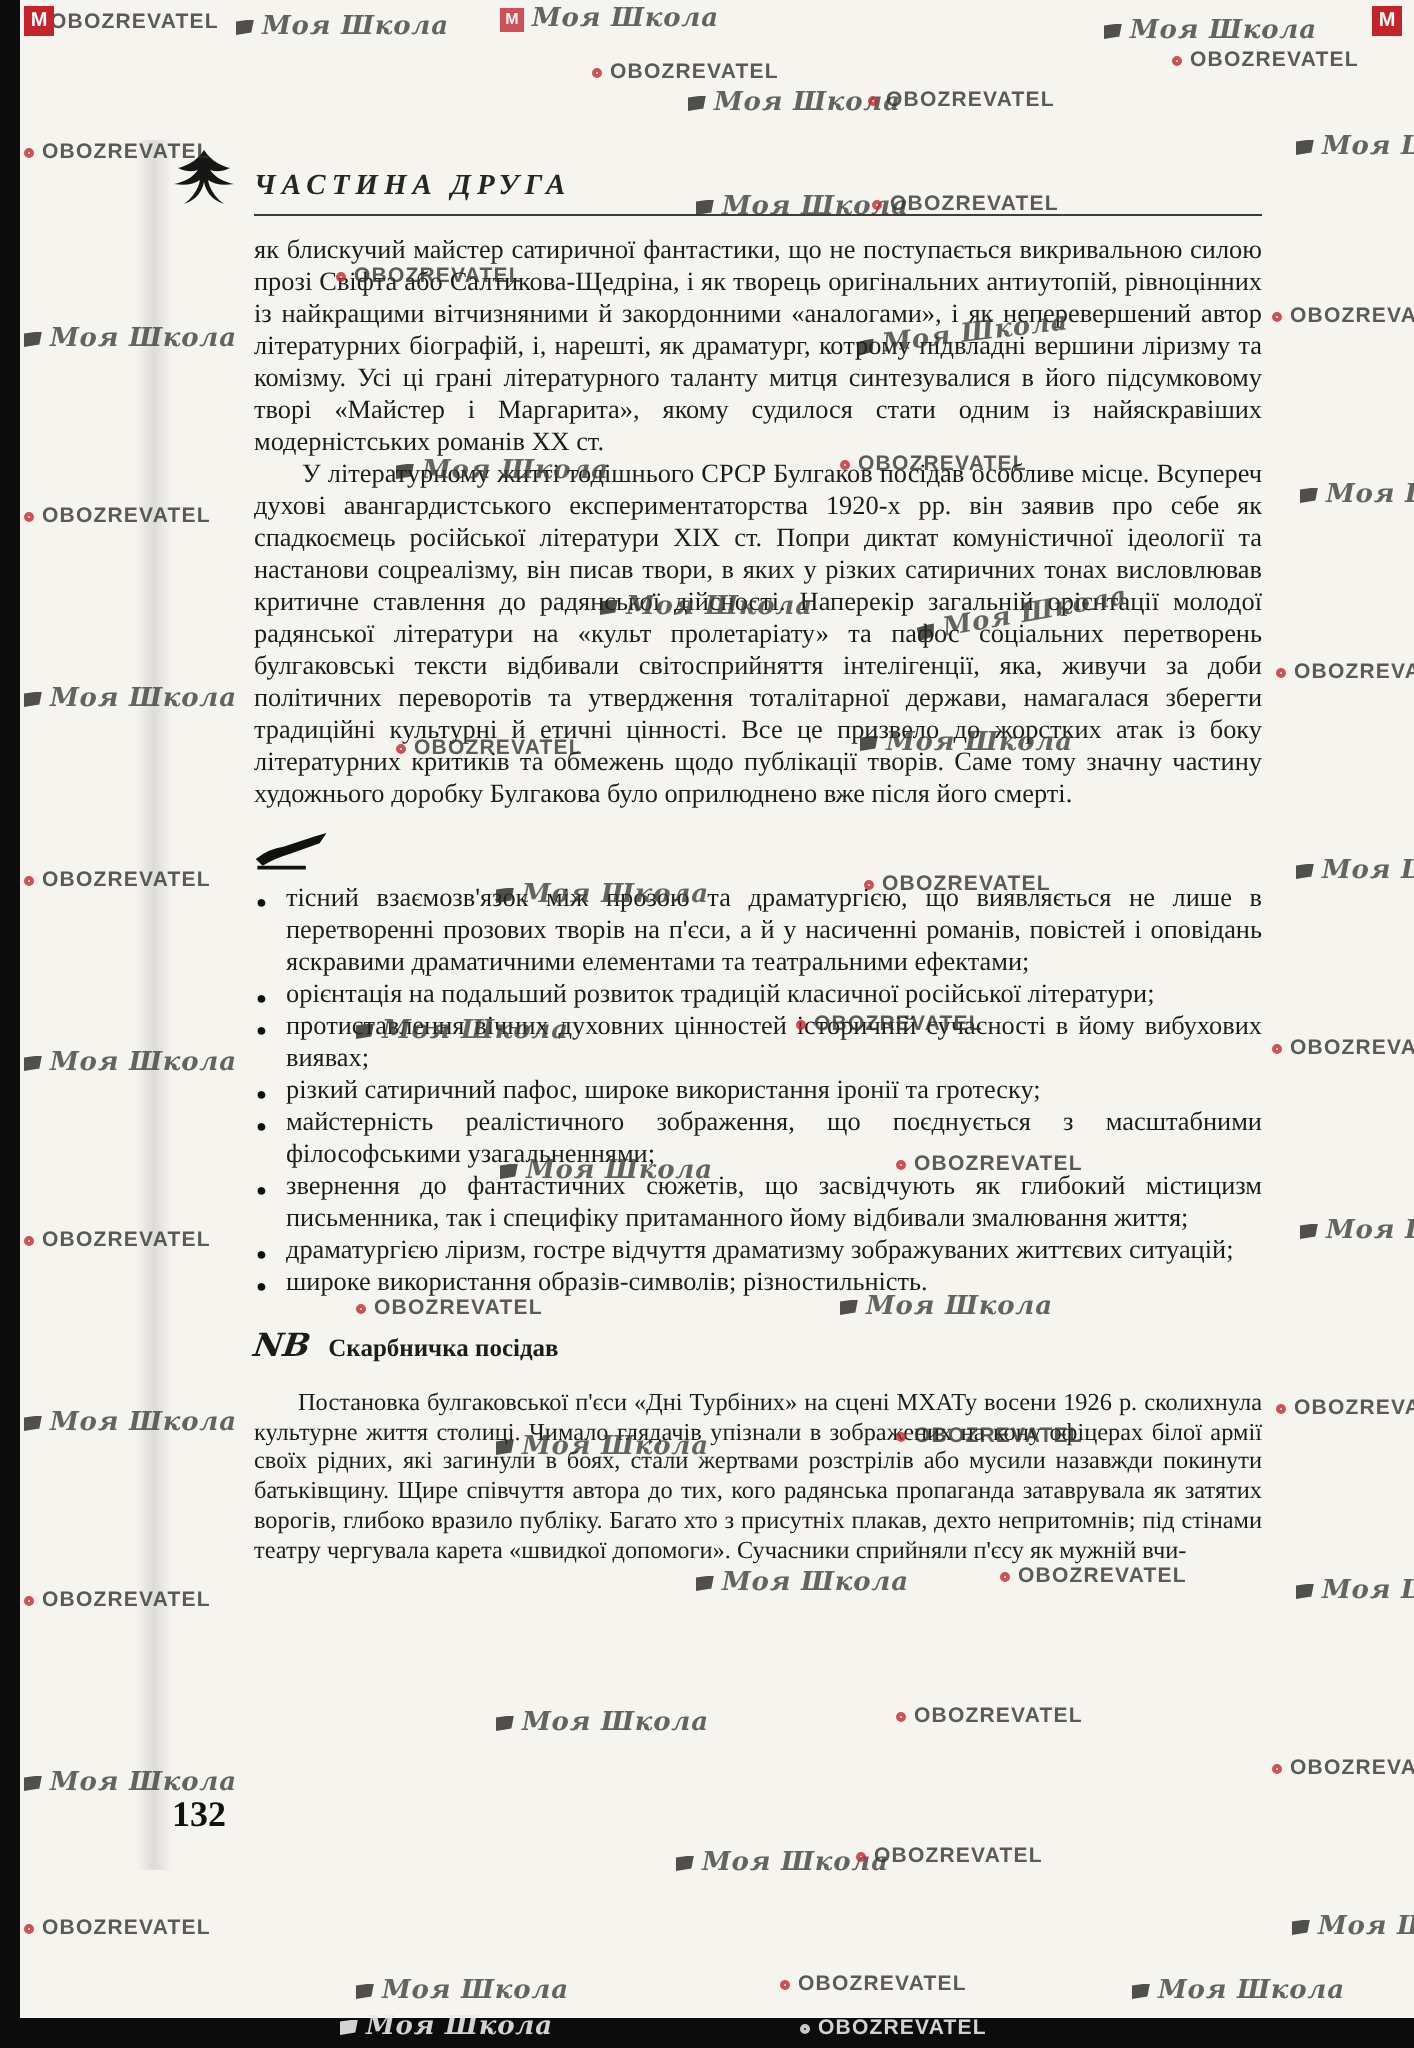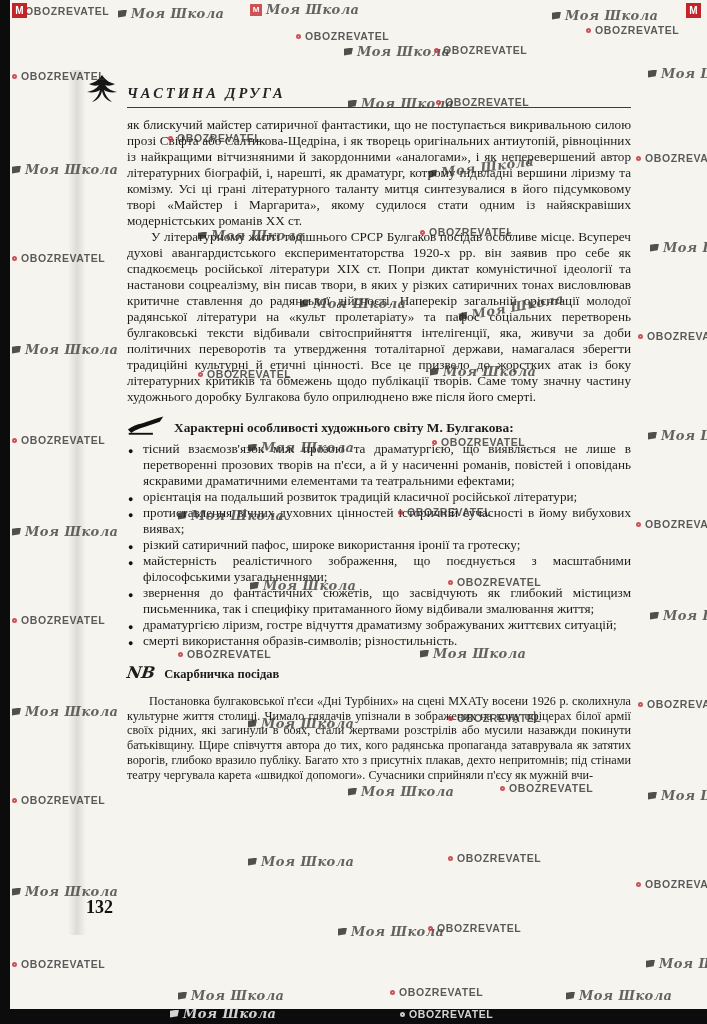--- a/index.html
+++ b/index.html
@@ -83,32 +83,31 @@
     </div>
 
     <p class="body-text">як блискучий майстер сатиричної фантастики, що не поступається викривальною силою прозі Свіфта або Салтикова-Щедріна, і як творець оригінальних антиутопій, рівноцінних із найкращими вітчизняними й закордонними «аналогами», і як неперевершений автор літературних біографій, і, нарешті, як драматург, котрому підвладні вершини ліризму та комізму. Усі ці грані літературного таланту митця синтезувалися в його підсумковому творі «Майстер і Маргарита», якому судилося стати одним із найяскравіших модерністських романів XX ст.</p>
     <p class="body-text indent">У літературному житті тодішнього СРСР Булгаков посідав особливе місце. Всупереч духові авангардистського експериментаторства 1920-х рр. він заявив про себе як спадкоємець російської літератури XIX ст. Попри диктат комуністичної ідеології та настанови соцреалізму, він писав твори, в яких у різких сатиричних тонах висловлював критичне ставлення до радянської дійсності. Наперекір загальній орієнтації молодої радянської літератури на «культ пролетаріату» та пафос соціальних перетворень булгаковські тексти відбивали світосприйняття інтелігенції, яка, живучи за доби політичних переворотів та утвердження тоталітарної держави, намагалася зберегти традиційні культурні й етичні цінності. Все це призвело до жорстких атак із боку літературних критиків та обмежень щодо публікації творів. Саме тому значну частину художнього доробку Булгакова було оприлюднено вже після його смерті.</p>
 
     <div class="features-heading">
       <svg class="pen-icon" width="38" height="20" viewBox="0 0 44 22">
         <path d="M1 15 Q9 9 17 8 L35 2 L42 0 L38 6 L21 12 Q11 15 5 19 Z" fill="#111"></path>
         <path d="M2 20 H30" stroke="#111" stroke-width="2.2"></path>
       </svg>
-      <span>Характерні особливості художнього світу М. Булгакова:</span>
     </div>
 
     <ul class="features-list">
       <li class="feature">тісний взаємозв'язок між прозою та драматургією, що виявляється не лише в перетворенні прозових творів на п'єси, а й у насиченні романів, повістей і оповідань яскравими драматичними елементами та театральними ефектами;</li>
       <li class="feature">орієнтація на подальший розвиток традицій класичної російської літератури;</li>
       <li class="feature">протиставлення вічних духовних цінностей історичній сучасності в йому вибухових виявах;</li>
       <li class="feature">різкий сатиричний пафос, широке використання іронії та гротеску;</li>
       <li class="feature">майстерність реалістичного зображення, що поєднується з масштабними філософськими узагальненнями;</li>
       <li class="feature">звернення до фантастичних сюжетів, що засвідчують як глибокий містицизм письменника, так і специфіку притаманного йому відбивали змалювання життя;</li>
       <li class="feature">драматургією ліризм, гостре відчуття драматизму зображуваних життєвих ситуацій;</li>
-      <li class="feature">смерті використання образів-символів; різностильність.</li>
+      <li class="feature">широке використання образів-символів; різностильність.</li>
     </ul>
 
     <div class="nb-section">
       <div class="nb-head">
         <span class="nb-label">NB</span>
         <span class="nb-title">Скарбничка посідав</span>
       </div>
       <p class="nb-text">Постановка булгаковської п'єси «Дні Турбіних» на сцені МХАТу восени 1926 р. сколихнула культурне життя столиці. Чимало глядачів упізнали в зображених на кону офіцерах білої армії своїх рідних, які загинули в боях, стали жертвами розстрілів або мусили назавжди покинути батьківщину. Щире співчуття автора до тих, кого радянська пропаганда затаврувала як затятих ворогів, глибоко вразило публіку. Багато хто з присутніх плакав, дехто непритомнів; під стінами театру чергувала карета «швидкої допомоги». Сучасники сприйняли п'єсу як мужній вчи-</p>
     </div>
 

